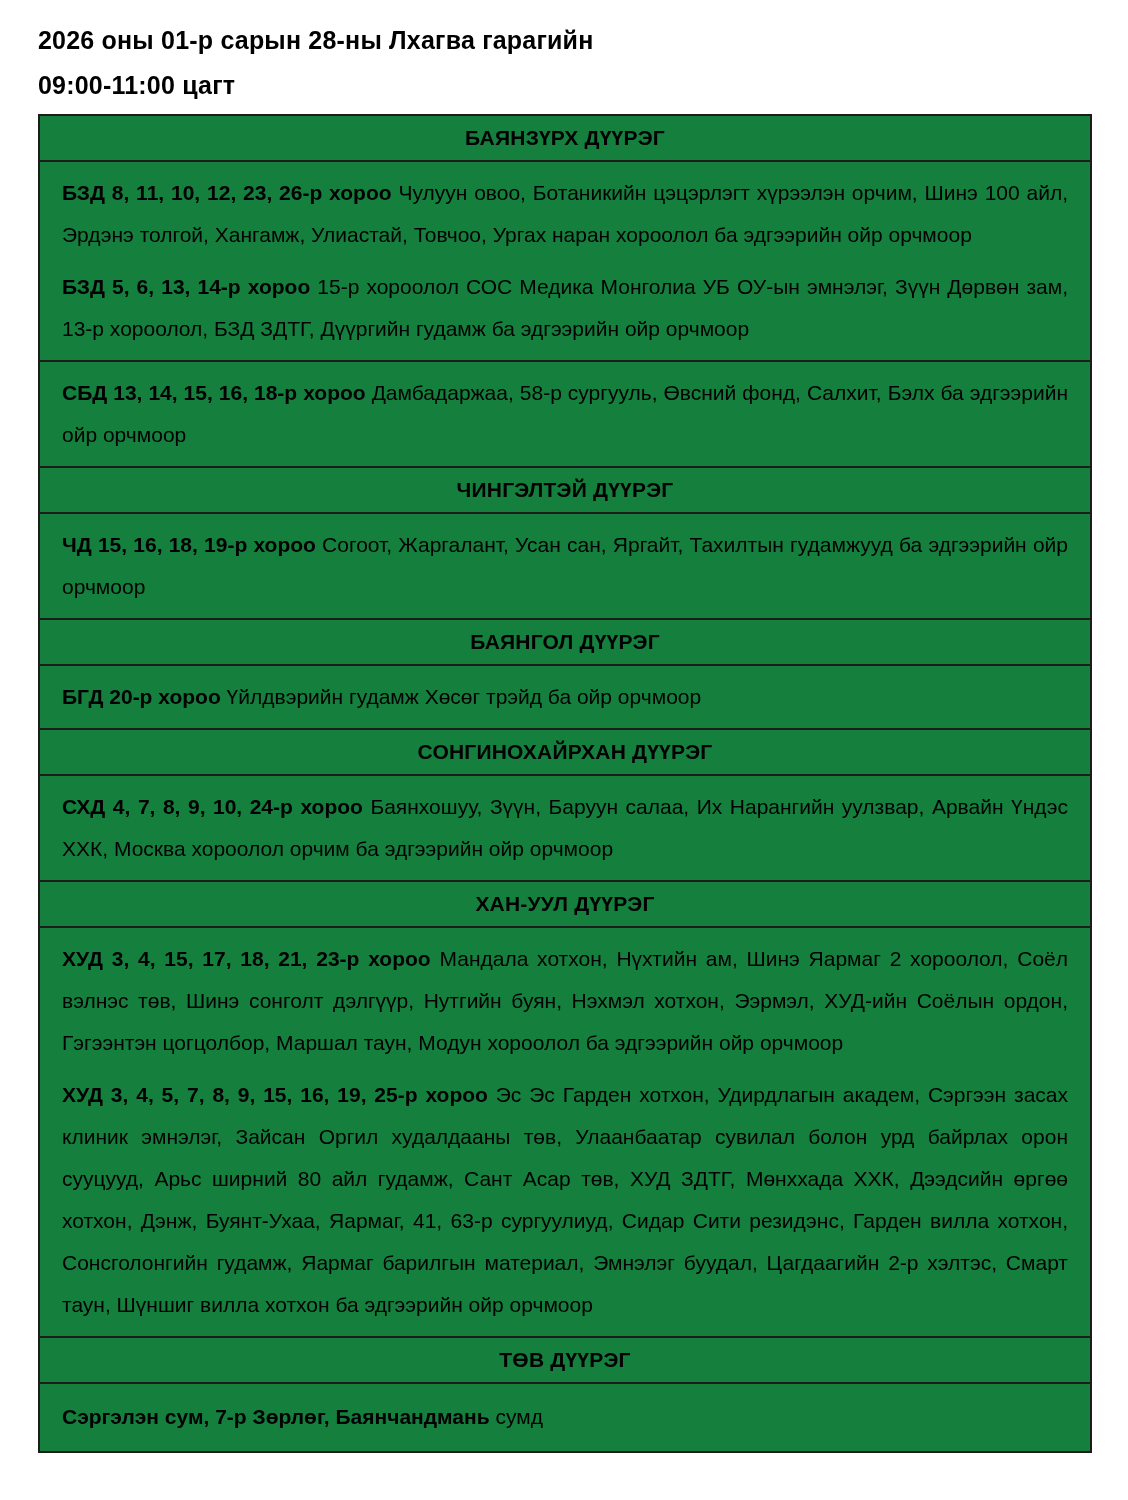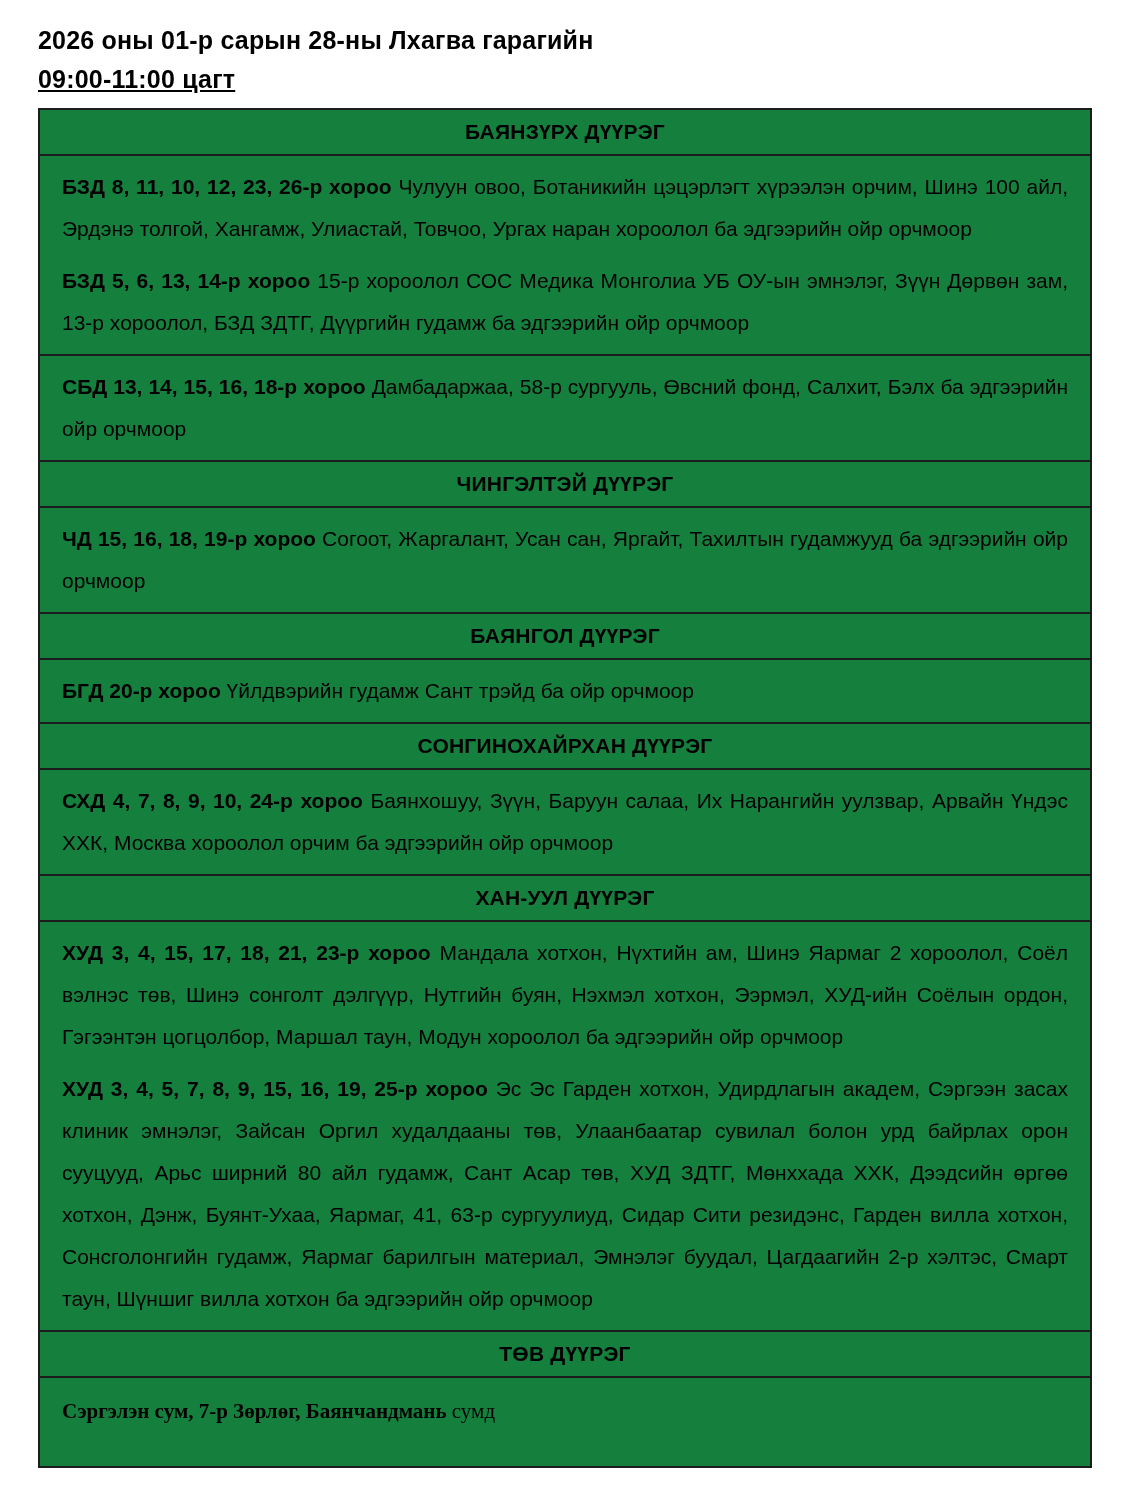--- a/index.html
+++ b/index.html
@@ -9,21 +9,21 @@
     color: #000000;
     font-family: "Liberation Sans", "DejaVu Sans", sans-serif;
   }
   .page { padding: 26px 36px 20px 38px; }
   .title {
     text-align: left;
     font-weight: bold;
     font-size: 25px;
     letter-spacing: 0.2px;
   }
-  .t2 { margin-top: 10px; text-decoration: underline; }
+  .t2 { margin-top: 16px; }
   table.sched {
     width: 100%;
     border-collapse: collapse;
     margin-top: 14px;
     table-layout: fixed;
   }
   table.sched td { border: 2px solid #1c1c1c; background: #15803d; }
   td.hdr {
     background: #dbe5f1;
     text-align: center;
@@ -33,21 +33,21 @@
     letter-spacing: 0.2px;
   }
   td.cell {
     font-size: 21px;
     line-height: 42px;
     padding: 0 12px;
     text-align: justify;
   }
   td.cell p { margin: 10px; }
   td.cell .b { font-weight: bold; }
-  td.last { padding-top: 2px; padding-bottom: 24px; font-family: Liberation Serif, serif; }
+  td.last { padding-top: 2px; padding-bottom: 3px; }
 </style>
 </head>
 <body>
 
 <div class="page">
 
   <div class="title t1">2026 оны 01-р сарын 28-ны Лхагва гарагийн</div>
   <div class="title t2">09:00-11:00 цагт</div>
 
   <table class="sched">
@@ -76,21 +76,21 @@
         <td class="cell">
           <p><span class="b">ЧД 15, 16, 18, 19-р хороо</span> <span>Согоот, Жаргалант, Усан сан, Яргайт, Тахилтын гудамжууд ба эдгээрийн ойр орчмоор</span></p>
         </td>
       </tr>
 
       <tr>
         <td class="hdr">БАЯНГОЛ ДҮҮРЭГ</td>
       </tr>
       <tr>
         <td class="cell">
-          <p><span class="b">БГД 20-р хороо</span> <span>Үйлдвэрийн гудамж Сант трэйд ба ойр орчмоор</span></p>
+          <p><span class="b">БГД 20-р хороо</span> <span>Үйлдвэрийн гудамж Хөсөг трэйд ба ойр орчмоор</span></p>
         </td>
       </tr>
 
       <tr>
         <td class="hdr">СОНГИНОХАЙРХАН ДҮҮРЭГ</td>
       </tr>
       <tr>
         <td class="cell">
           <p><span class="b">СХД 4, 7, 8, 9, 10, 24-р хороо</span> <span>Баянхошуу, Зүүн, Баруун салаа, Их Нарангийн уулзвар, Арвайн Үндэс ХХК, Москва хороолол орчим ба эдгээрийн ойр орчмоор</span></p>
         </td>

